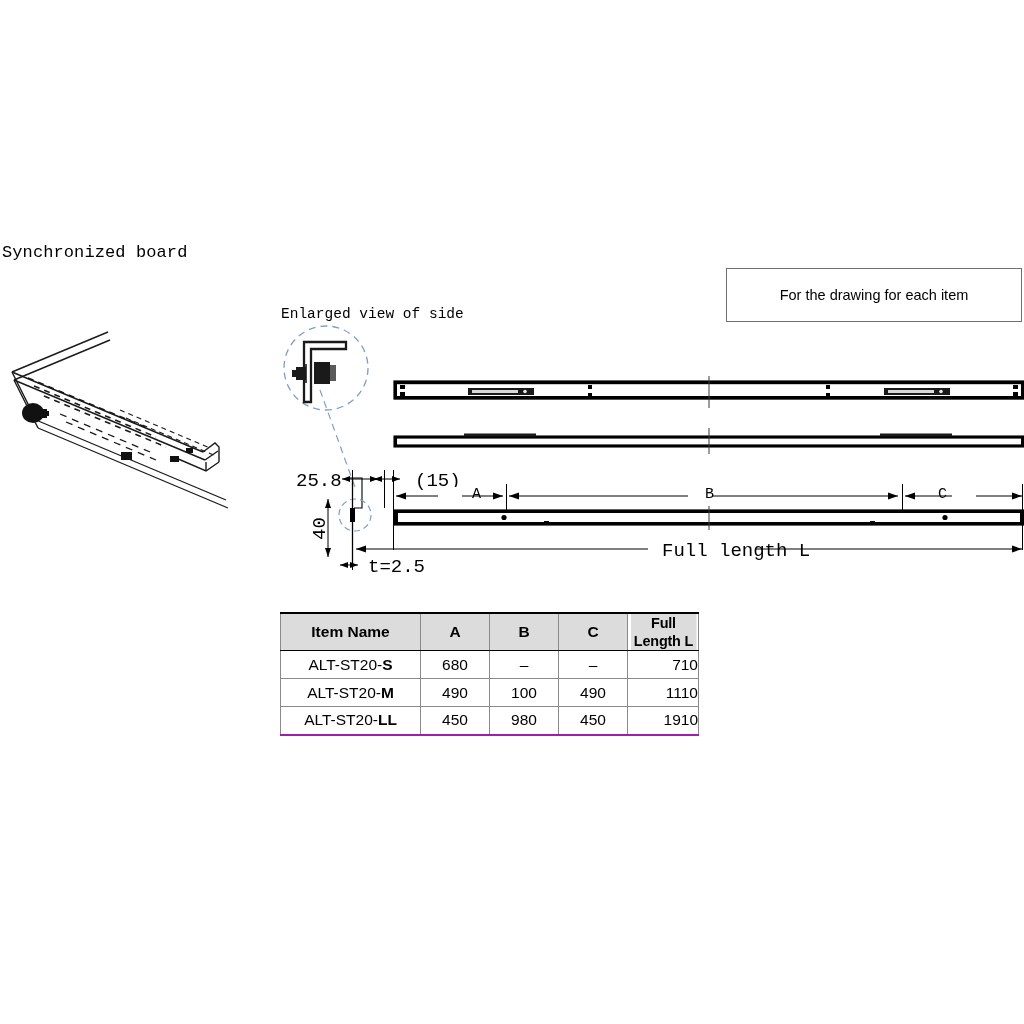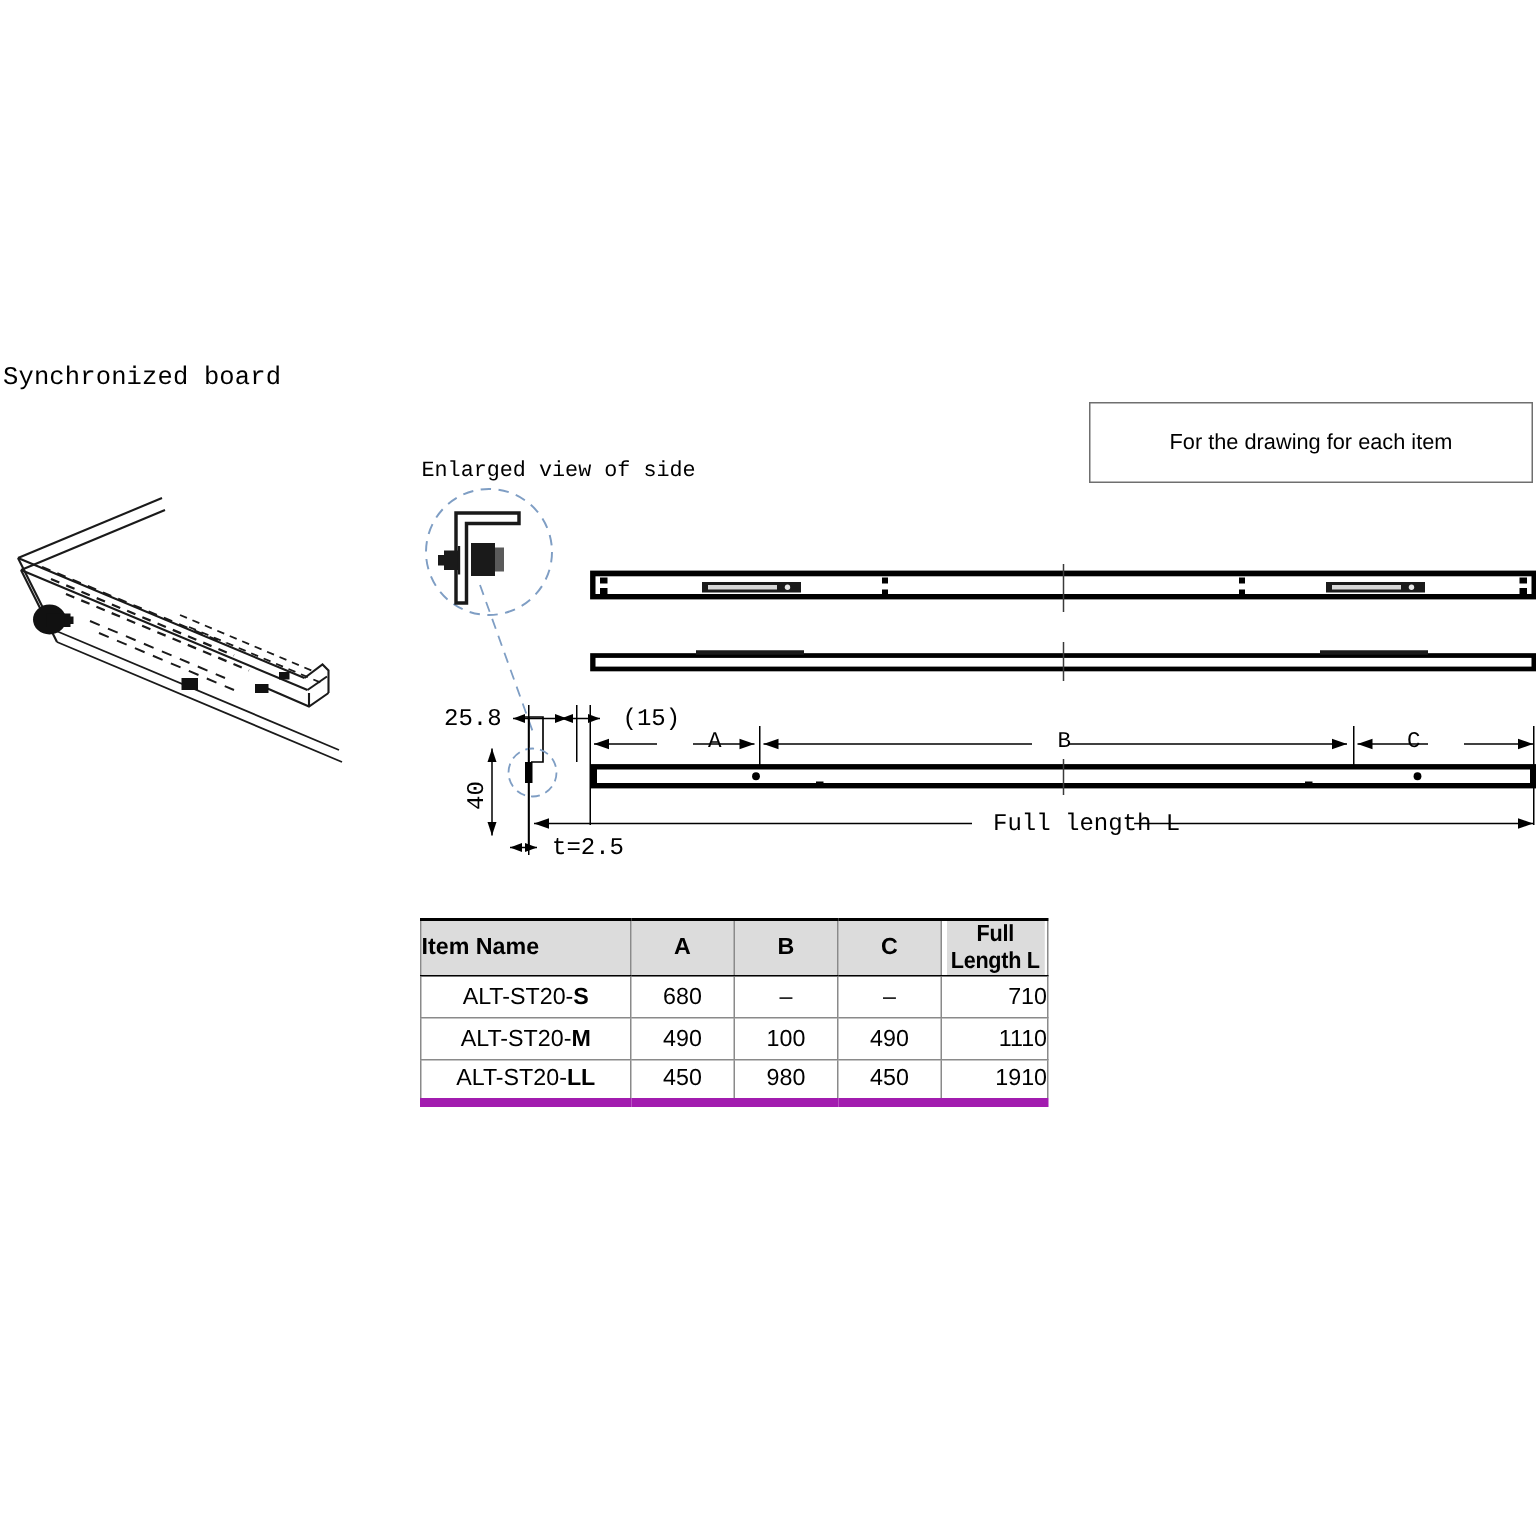--- a/index.html
+++ b/index.html
@@ -20,21 +20,21 @@
   .title-text{
     font-size:17px;
     letter-spacing:0.1px;
     white-space:nowrap;
   }
   .sub-text{
     font-size:14.5px;
     white-space:nowrap;
   }
   .dim-text{
-    font-size:16px;
+    font-size:19px;
     white-space:nowrap;
   }
   .dim-letter{
     font-size:15px;
     white-space:nowrap;
   }
 
   
   .note-box{
     left:726px;top:268px;width:296px;height:54px;
@@ -65,21 +65,21 @@
     box-sizing:border-box;
   }
   .spec-table thead th{
     background:#dcdcdc;
     font-weight:bold;
     border-top:2px solid #000;
     border-bottom:1px solid #000;
     font-size:15.5px;
   }
   .spec-table tbody tr:last-child td{
-    border-bottom:6px solid #a21caf;
+    border-bottom:2px solid #a21caf;
     margin-left:32px;
   }
   .c-name{width:140px;text-align:center;padding-left:9px;}
   .c-abc{width:69px;text-align:center;}
   .c-len{width:71px;text-align:right;padding-right:9px;}
   .hdr-len{
     font-size:12.5px;
     transform:scaleX(0.93);
     letter-spacing:-0.2px;
   }
@@ -335,21 +335,21 @@
   <path d="M4,11 L14,7.5 L14,14.5 Z" fill="#000"></path>
   <path d="M670,11 L660,7.5 L660,14.5 Z" fill="#000"></path>
   <rect x="296" y="2" width="108" height="18" fill="#fff"></rect>
 </svg>
 </div>
 <div class="abs dim-text nosel" style="left:662px;top:540px;">Full length L</div>
 
 <table class="abs spec-table">
   <thead>
     <tr>
-      <th class="c-name" style="text-align:left;padding-left:0;">Item Name</th>
+      <th class="c-name" style="text-align:center;padding-left:0;">Item Name</th>
       <th class="c-abc">A</th>
       <th class="c-abc">B</th>
       <th class="c-abc">C</th>
       <th class="c-len hdr-len" style="text-align:center;padding-right:0;">Full Length L</th>
     </tr>
   </thead>
   <tbody>
     <tr>
       <td class="c-name"><span>ALT-ST20-</span><span class="it-suffix">S</span></td>
       <td class="c-abc">680</td>

